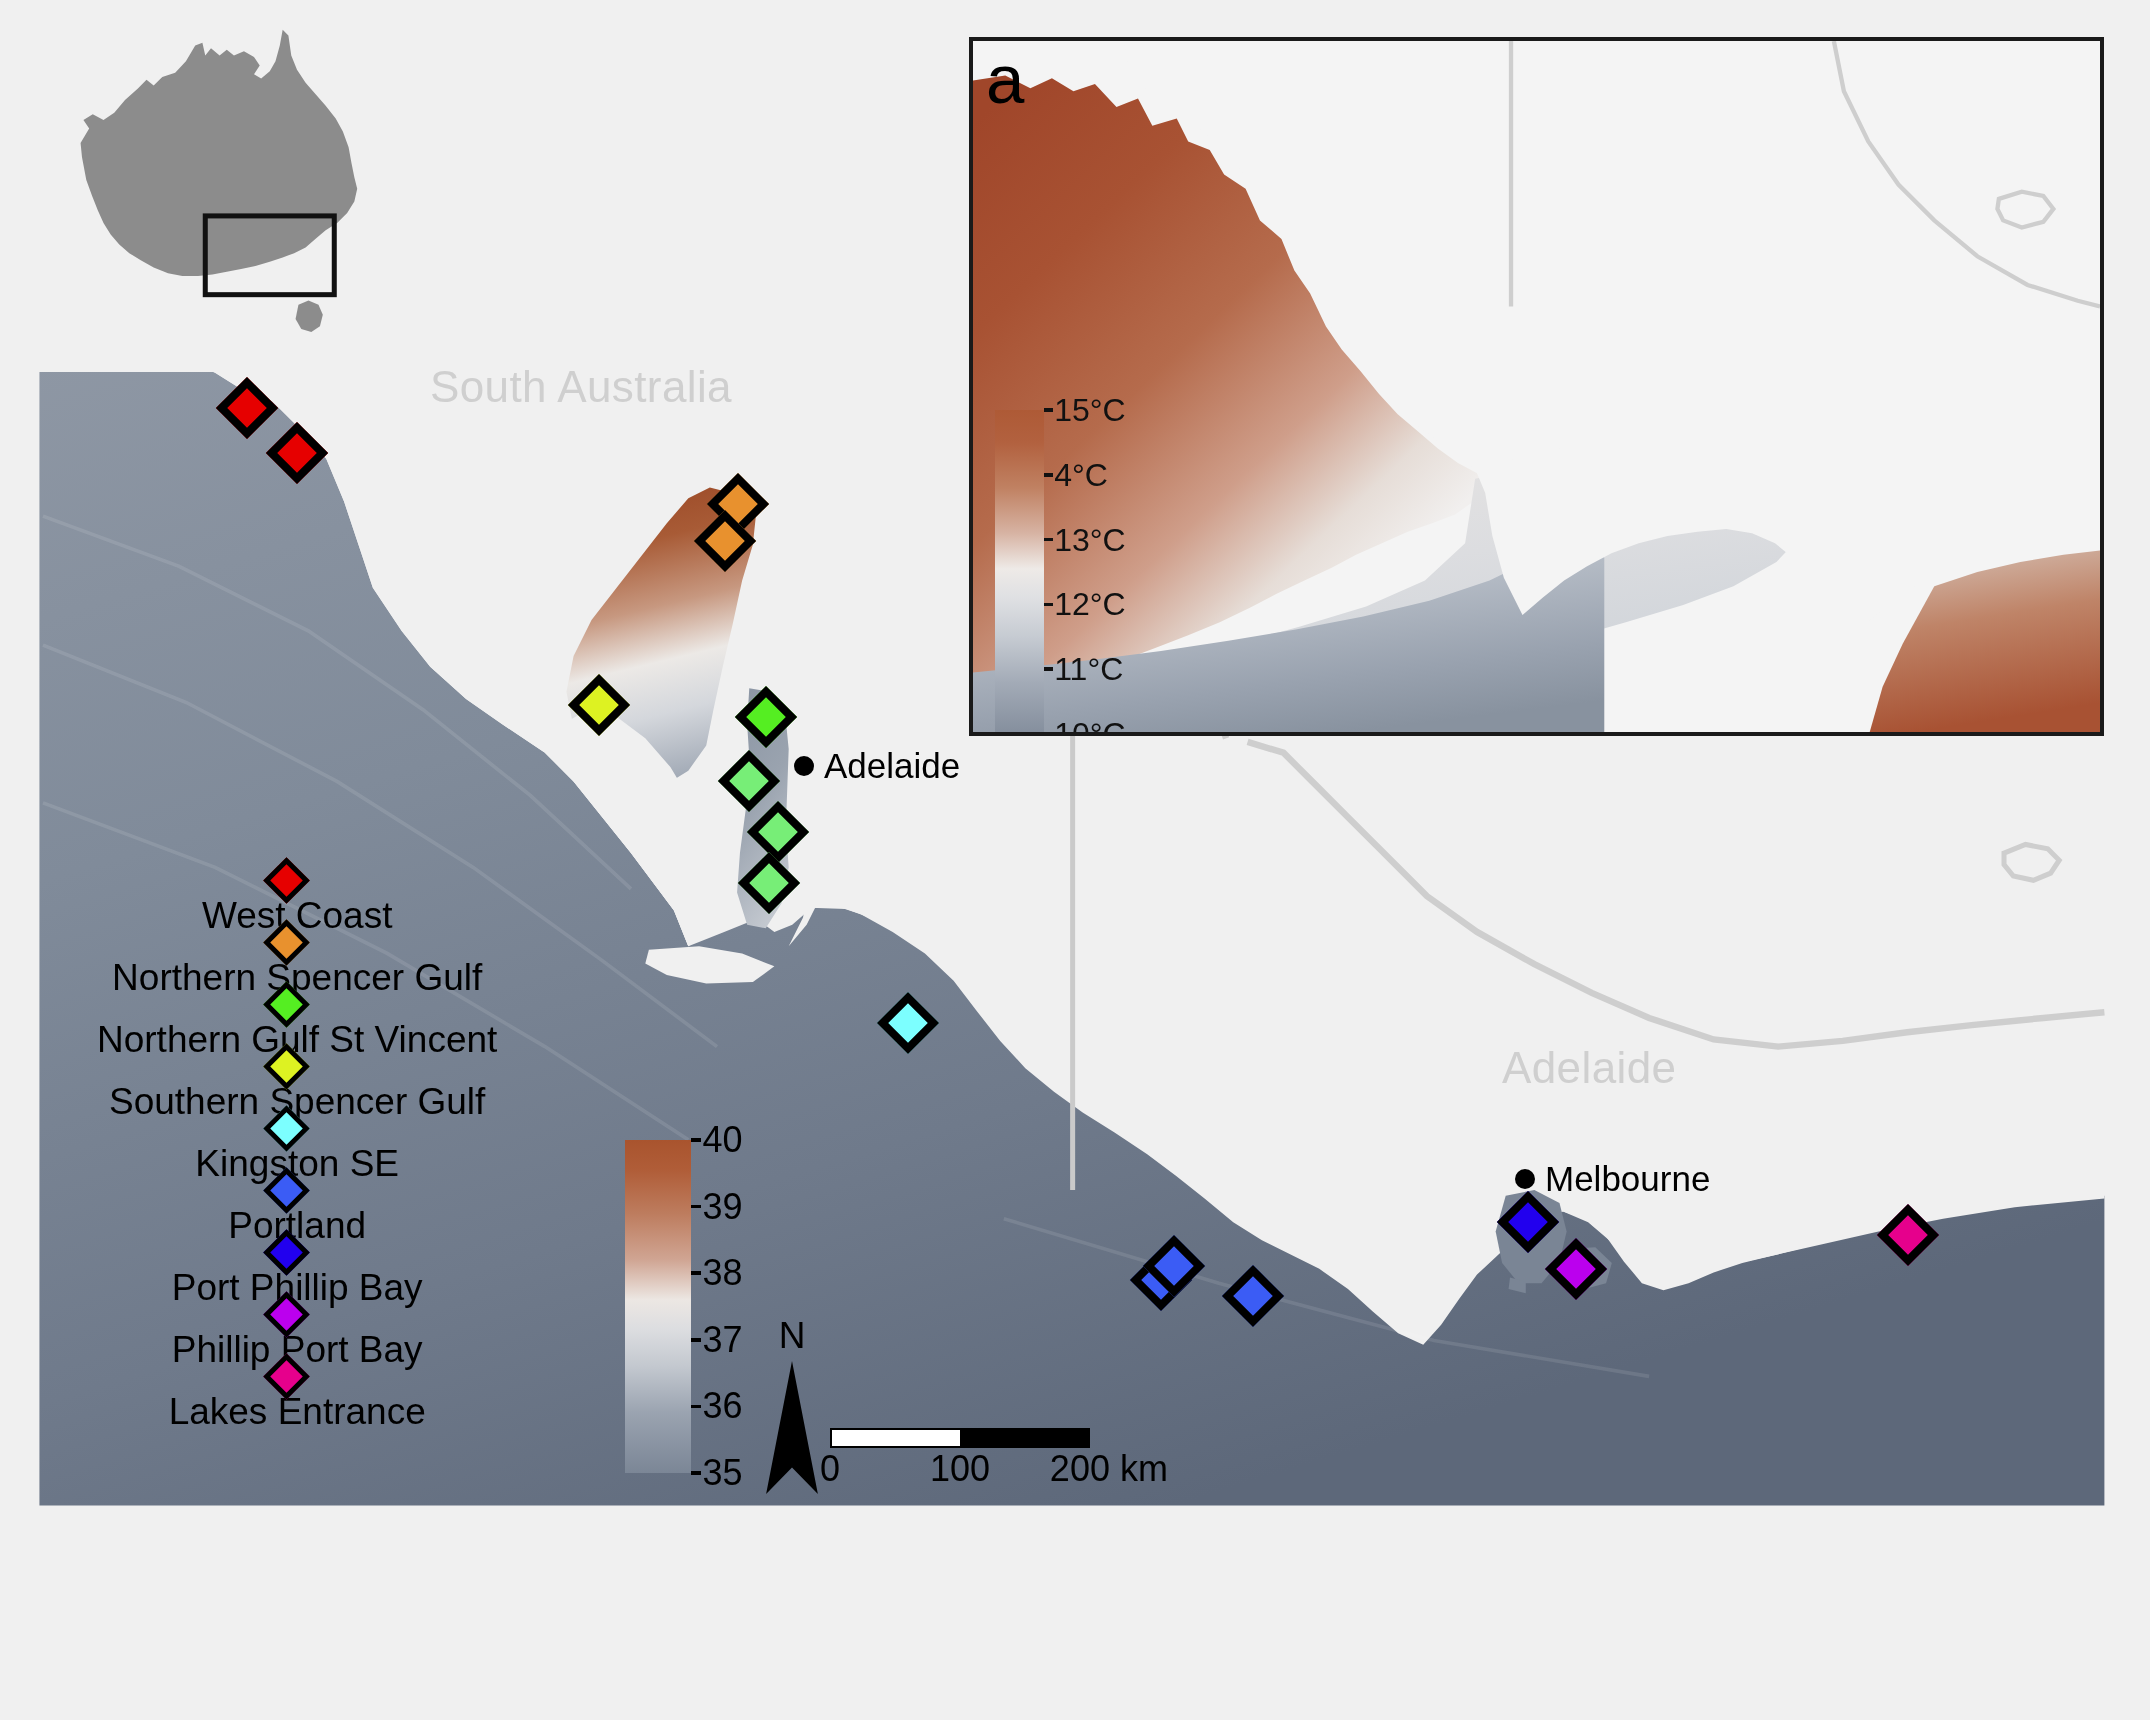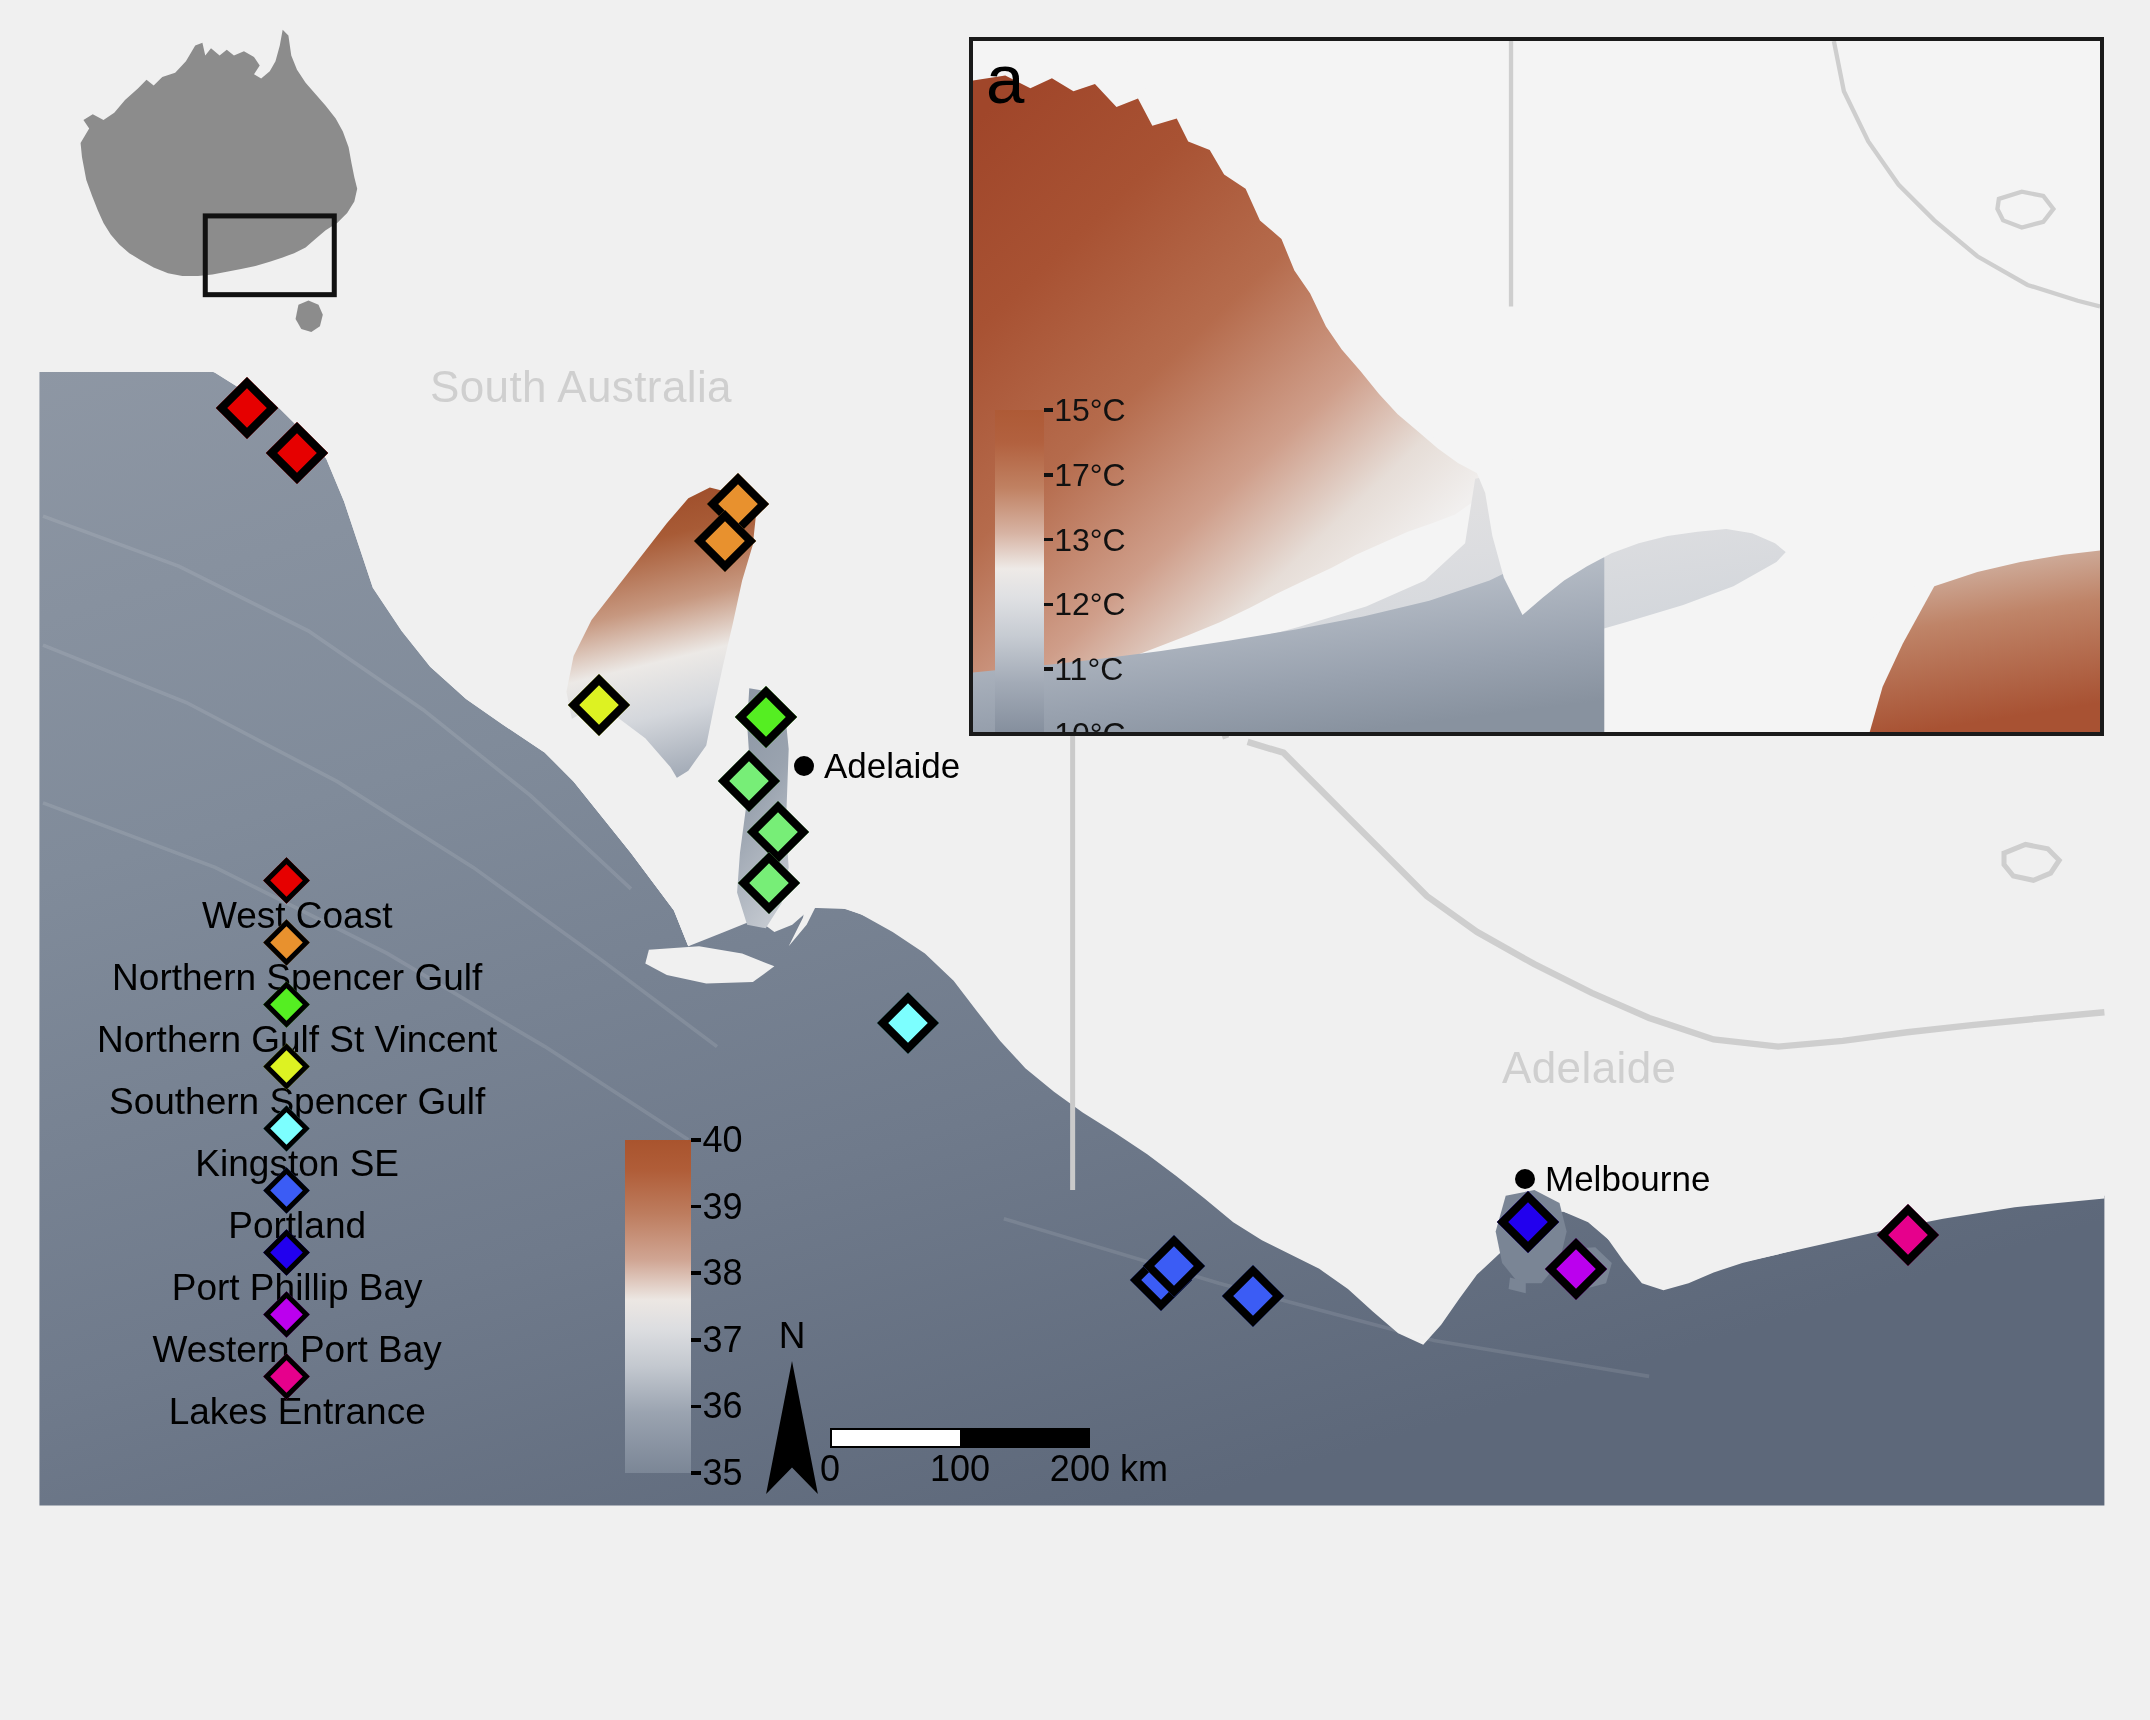--- a/index.html
+++ b/index.html
@@ -329,21 +329,21 @@
         <div class="legend-row">
           <span class="legend-swatch" style="background: rgb(59, 92, 245);"></span>
           <span class="legend-label">Portland</span>
         </div>
         <div class="legend-row">
           <span class="legend-swatch" style="background: rgb(34, 0, 238);"></span>
           <span class="legend-label">Port Phillip Bay</span>
         </div>
         <div class="legend-row">
           <span class="legend-swatch" style="background: rgb(187, 0, 238);"></span>
-          <span class="legend-label">Western Port Bay</span>
+          <span class="legend-label">Phillip Port Bay</span>
         </div>
         <div class="legend-row">
           <span class="legend-swatch" style="background: rgb(230, 0, 140);"></span>
           <span class="legend-label">Lakes Entrance</span>
         </div>
       </div>
 
     <div id="lat-colorbar-wrap">
       <div id="lat-colorbar">
           <div class="lat-tick" style="top: 0%;">
@@ -490,21 +490,21 @@
     </svg>
 
     <div id="temp-colorbar-wrap">
       <div id="temp-colorbar">
           <div class="temp-tick" style="top: 0%;">
             <span class="temp-tick-line"></span>
             <span class="temp-tick-text">15°C</span>
           </div>
           <div class="temp-tick" style="top: 20%;">
             <span class="temp-tick-line"></span>
-            <span class="temp-tick-text">17°C</span>
+            <span class="temp-tick-text">4°C</span>
           </div>
           <div class="temp-tick" style="top: 40%;">
             <span class="temp-tick-line"></span>
             <span class="temp-tick-text">13°C</span>
           </div>
           <div class="temp-tick" style="top: 60%;">
             <span class="temp-tick-line"></span>
             <span class="temp-tick-text">12°C</span>
           </div>
           <div class="temp-tick" style="top: 80%;">

